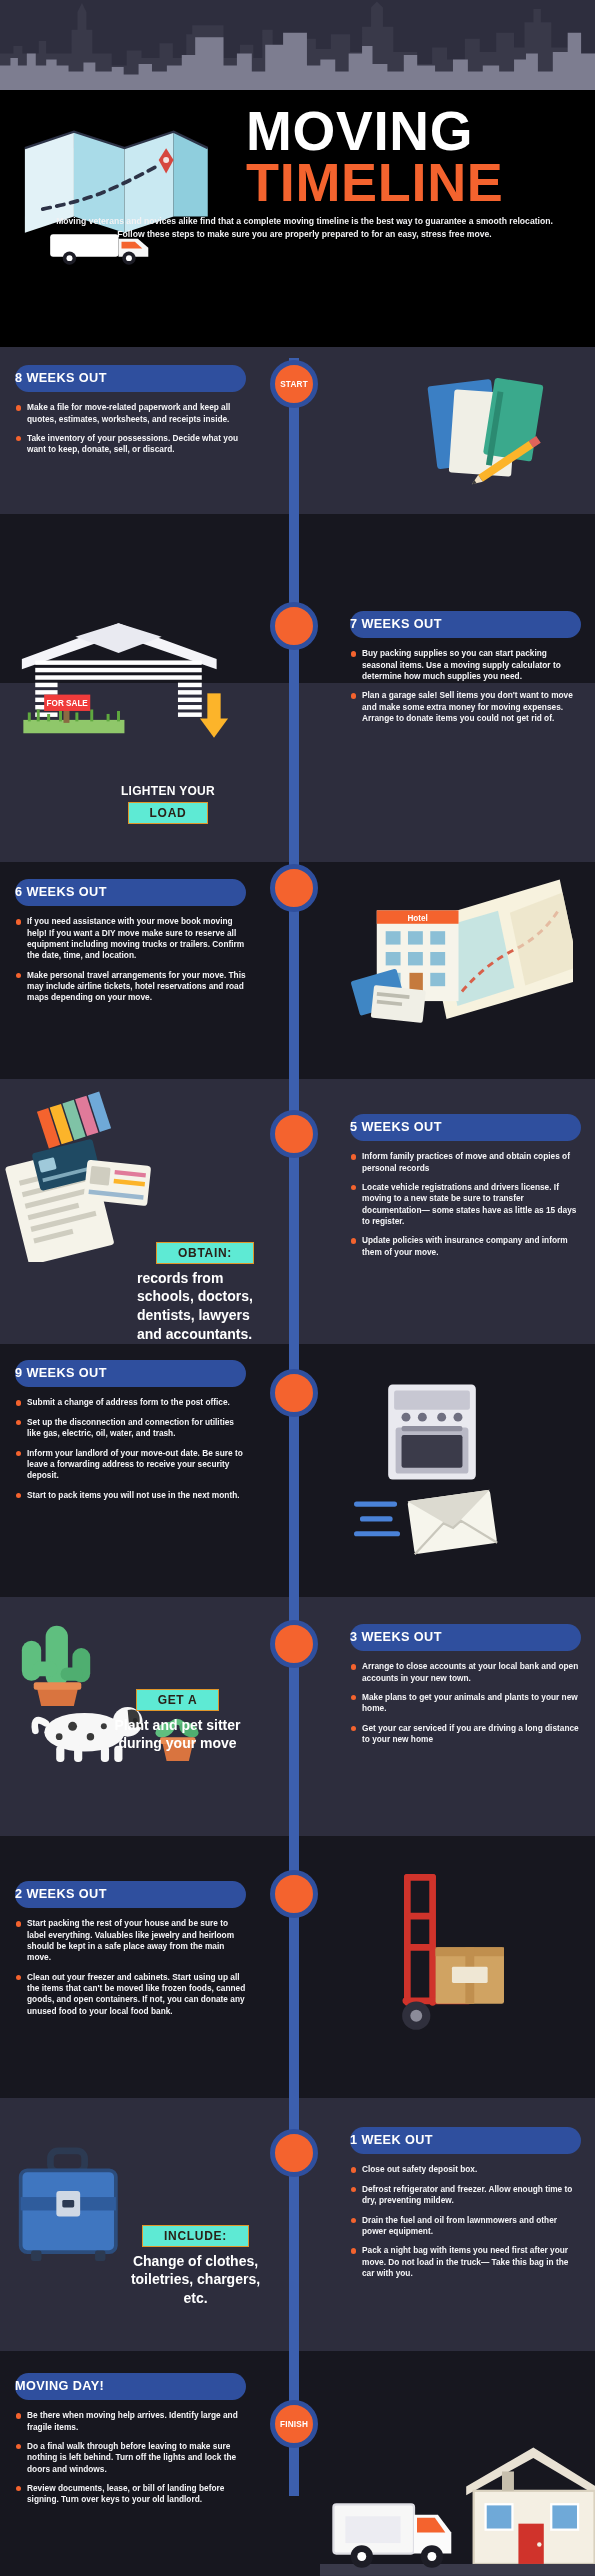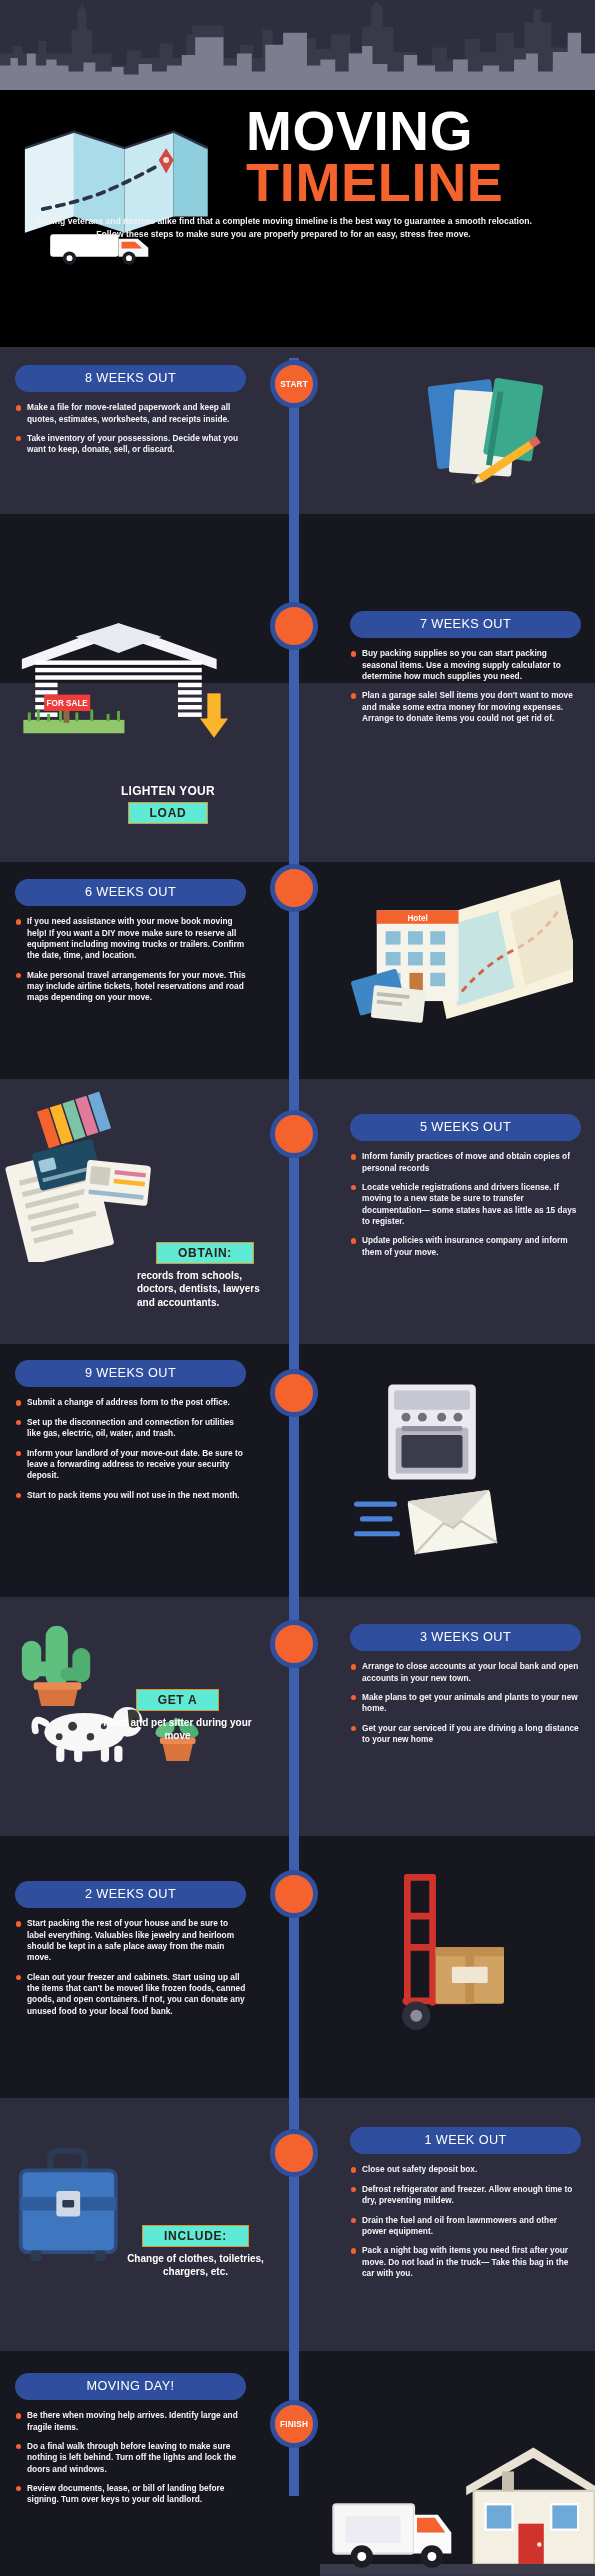--- a/index.html
+++ b/index.html
@@ -44,21 +44,21 @@
     font-size: 55px; font-weight: bold; color: #ffffff;
     letter-spacing: 0.7px; line-height: 0.92;
     font-family: "Liberation Sans", sans-serif;
   }
   .t-timeline {
     font-size: 54px; font-weight: bold; color: #f4632e;
     letter-spacing: 0.7px; line-height: 0.95;
     font-family: "Liberation Sans", sans-serif;
   }
   .intro {
-    position: absolute; left: 30px; top: 125px; width: 507px;
+    position: absolute; left: 51px; top: 125px; width: 507px;
     text-align: center; color: #f2f2f4;
     font-size: 8.6px; line-height: 1.55; font-weight: 600;
   }
 
   
   .spine {
     position: absolute; left: 289px; top: 358px;
     width: 9.7px; height: 2138px;
     background: #3c5fae;
     z-index: 1;
@@ -85,23 +85,23 @@
   
   .sec { position: absolute; z-index: 2; width: 231px; }
   .sec.left  { left: 15px; }
   .sec.right { left: 350px; }
 
   .pill {
     display: block;
     background: #2f4f9e;
     border-radius: 19.4px;
     height: 27px; line-height: 27px;
-    text-align: center;
+    text-align: left;
     color: #ffffff;
-    font-size: 12.7px; font-weight: normal;
+    font-size: 12.7px; font-weight: bold;
     letter-spacing: 0.4px;
     margin-bottom: 10.4px;
   }
   ul.bullets { list-style: none; }
   ul.bullets li {
     position: relative;
     color: #f5f5f7;
     font-size: 8.3px;
     line-height: 1.36;
     font-weight: 600;
@@ -124,21 +124,21 @@
   .yellow-box {
     display: inline-block;
     background: #5eead4;
     border: 1.1px solid #e0962a;
     color: #2a2118;
     font-size: 12px; font-weight: bold;
     letter-spacing: 0.7px;
     padding: 3px 21px;
   }
   .callout .sub {
-    color: #ffffff; font-size: 10px; font-weight: bold;
+    color: #ffffff; font-size: 14px; font-weight: bold;
     line-height: 1.35; margin-top: 4.5px;
   }
 
   
   .illus { position: absolute; z-index: 2; }
 </style>
 </head>
 <body>
 
 <div class="page">

